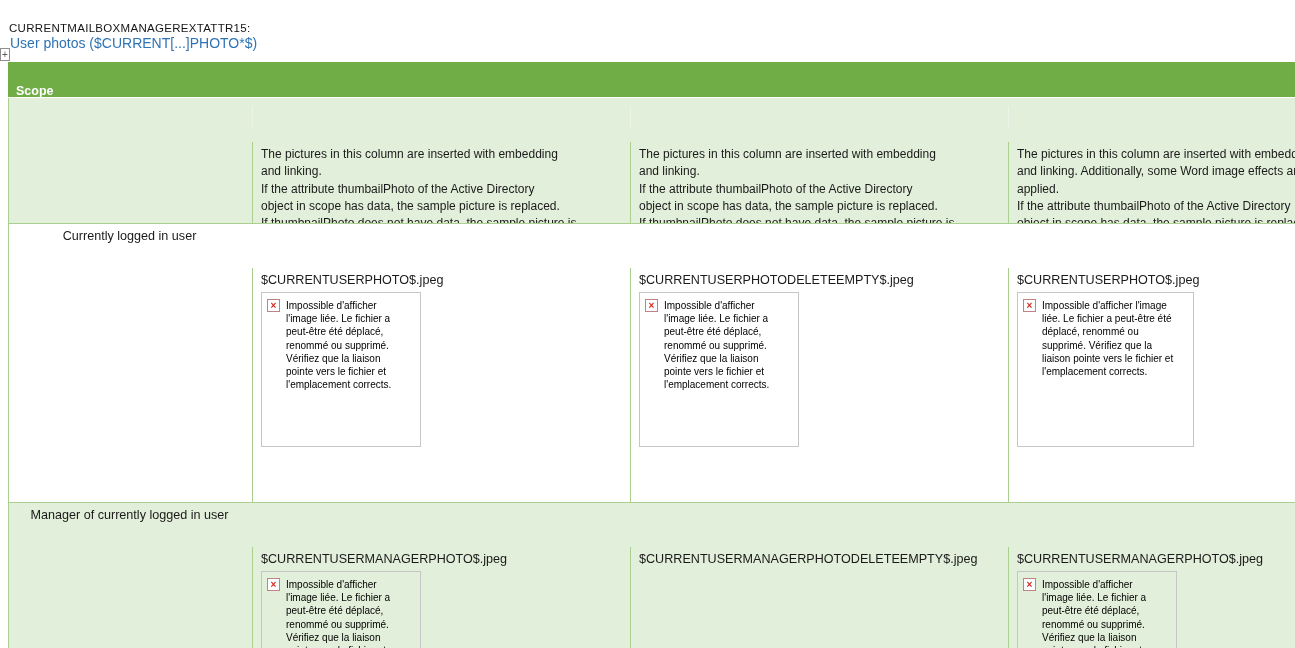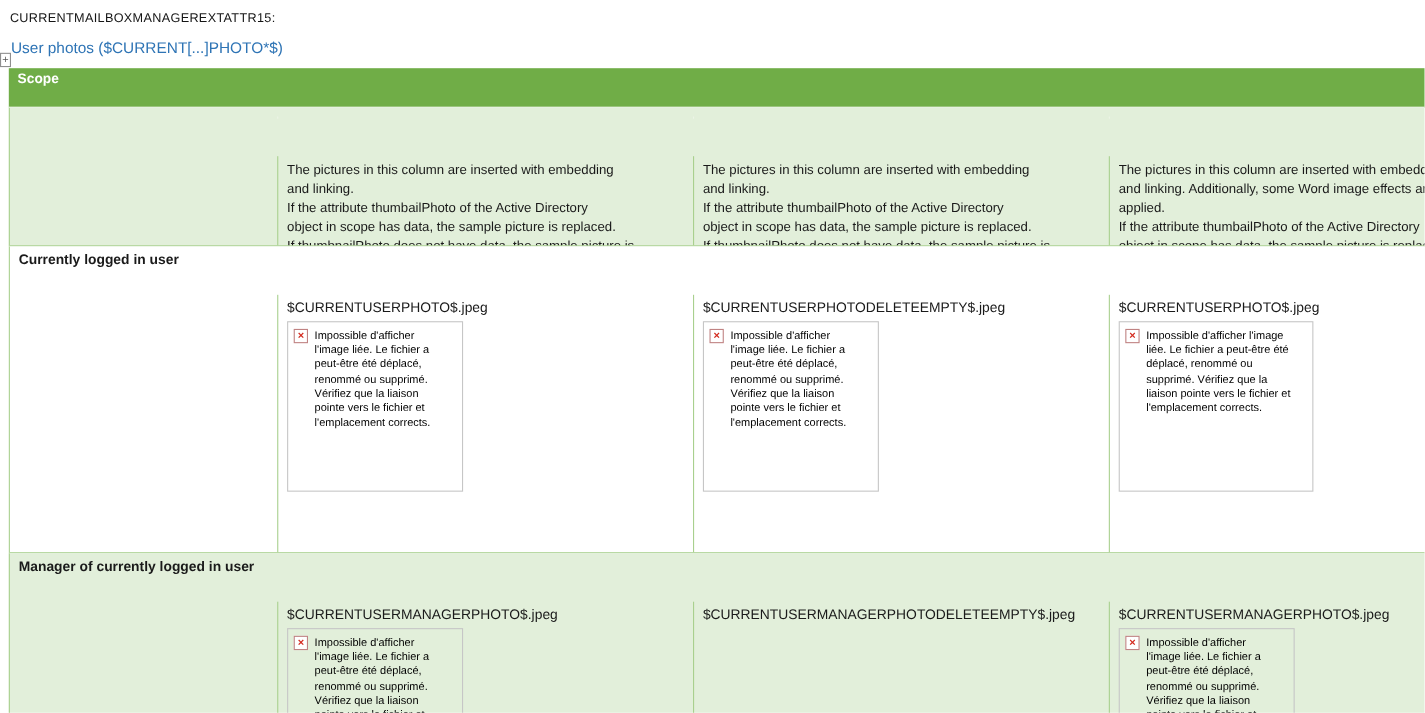--- a/index.html
+++ b/index.html
@@ -7,21 +7,21 @@
   body {
     width: 1295px; height: 648px;
     overflow: hidden;
     position: relative;
     background: #ffffff;
     font-family: "Liberation Sans", "DejaVu Sans", sans-serif;
     color: #1a1a1a;
   }
 
   .top-label {
-    position: absolute; left: 9px; top: 11px;
+    position: absolute; left: 9px; top: 22px;
     font-size: 11.5px; letter-spacing: 0.3px; color: #151515;
   }
 
   .heading {
     position: absolute; left: 10px; top: 35px;
     margin: 0; font-size: 14px; font-weight: normal;
     color: #2E74B5; white-space: nowrap;
   }
 
   .table-handle {
@@ -36,42 +36,42 @@
   .row { display: flex; }
   .c1 { width: 244px; flex: none; }
   .c2, .c3, .c4 { width: 378px; flex: none; margin-top: 44px; }
 
   .row-header {
     height: 36px; background: #70AD47;
     border-bottom: 1px solid #ffffff;
   }
   .hcell {
     color: #ffffff; font-weight: bold; font-size: 12.5px;
-    padding: 2px 8px 0 8px; white-space: nowrap; overflow: hidden;
+    padding: 22px 8px 0 8px; white-space: nowrap; overflow: hidden;
   }
   .row-header .c2, .row-header .c3, .row-header .c4 {
     border-left: 1px solid rgba(255,255,255,0.35);
   }
 
   .row-desc  { height: 126px; background: #E2EFDA; border-bottom: 1px solid #A9D08E; }
   .row-data3 { height: 279px; background: #ffffff; border-bottom: 1px solid #A9D08E; }
   .row-data4 { height: 250px; background: #E2EFDA; }
 
   .row-desc  > .cell,
   .row-data3 > .cell,
   .row-data4 > .cell { border-left: 1px solid #A9D08E; }
 
   .cell { padding: 4px 10px 0 8px; overflow: hidden; }
 
   .desc-text {
     font-size: 12px; line-height: 17.3px;
     white-space: pre; color: #1a1a1a;
   }
 
-  .scope-label { font-weight: bold; font-size: 12.6px; line-height: 17px; white-space: nowrap; }
+  .scope-label { font-weight: normal; font-size: 12.6px; line-height: 17px; white-space: nowrap; text-align: center; }
   .filename    { font-size: 12.6px; line-height: 17px; white-space: nowrap; }
 
   .placeholder {
     position: relative; margin-top: 3px;
     border: 1px solid #C6C6C6; background: transparent;
     overflow: hidden;
   }
   .ph-narrow { width: 160px; height: 155px; }
   .ph-wide   { width: 177px; height: 155px; }
 

